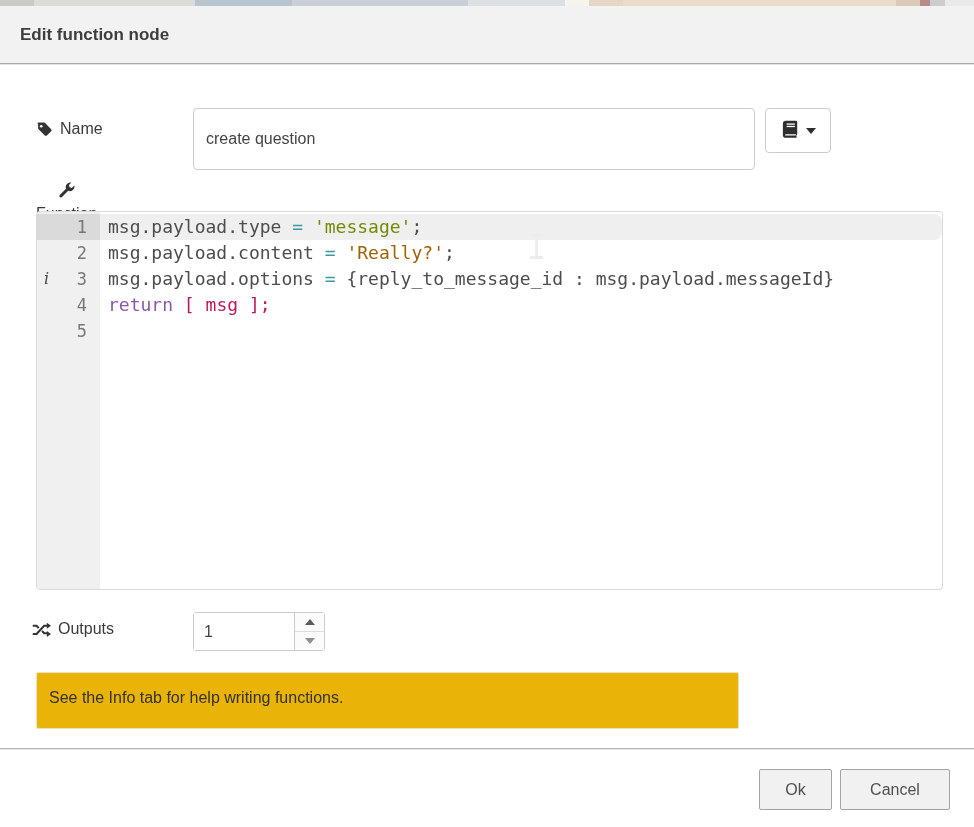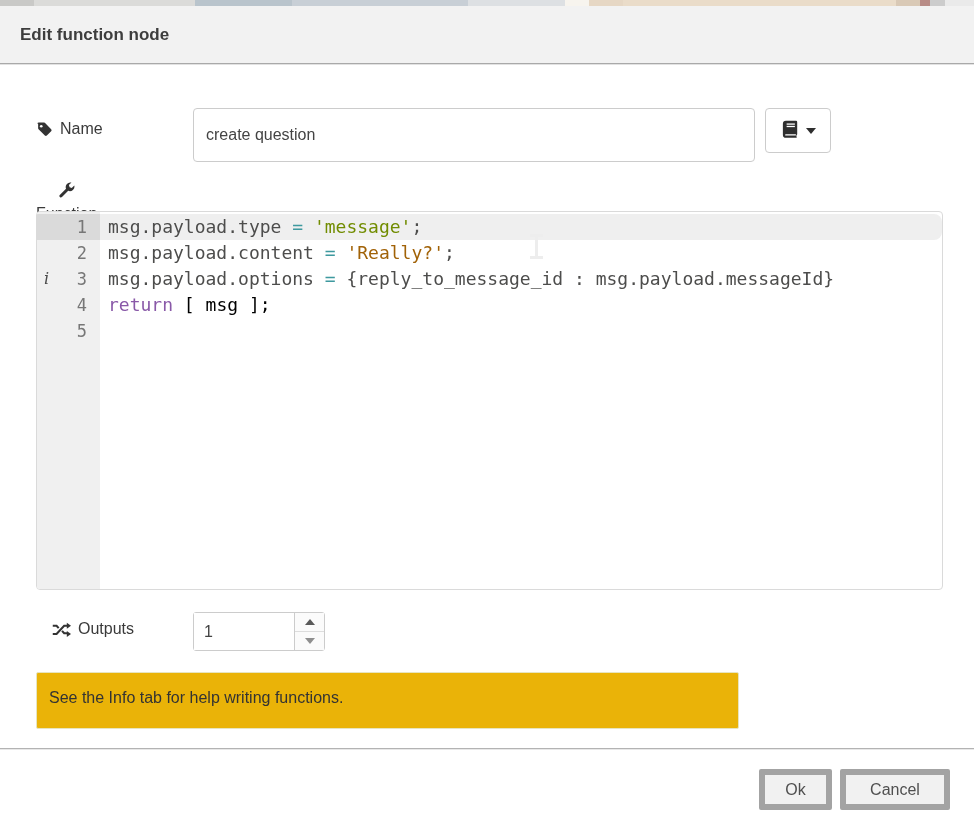--- a/index.html
+++ b/index.html
@@ -105,21 +105,21 @@
   .tip-box {
     position: absolute; left: 36px; top: 672px; width: 703px; height: 57px;
     border: 1px solid #e7e5c0; border-radius: 2px; background: #fbfae4;
     font-size: 16px; color: #333; padding: 16px 12px;
   }
 
   .footer-sep { position: absolute; left: 0; top: 748px; width: 974px; height: 1px; background: #b3b3b3; box-shadow: 0 1px 0 #e8e8e8; }
 
   .btn {
     position: absolute; top: 769px; height: 41px;
-    background: #f1f1f1; border: 6px solid #a3a3a3; border-radius: 2px;
+    background: #f1f1f1; border: 1px solid #a3a3a3; border-radius: 2px;
     font-family: "Liberation Sans", sans-serif; font-size: 16px; color: #4f4f4f;
     display: flex; align-items: center; justify-content: center; cursor: pointer;
   }
   .btn-ok { left: 759px; width: 73px; }
   .btn-cancel { left: 840px; width: 110px; }
 </style>
 </head>
 <body>
 
 <div class="backdrop"></div>
@@ -132,21 +132,21 @@
 
   <div class="field-label" style="left:36px; top:120px;">
     <span class="icon">
       <svg width="17" height="17" viewBox="0 0 24 24">
         <path fill="#333" d="M2 4a2 2 0 0 1 2-2h7.1a2 2 0 0 1 1.4.6l8.9 8.9a2 2 0 0 1 0 2.8l-6.1 6.1a2 2 0 0 1-2.8 0L3.6 11.5A2 2 0 0 1 3 10.1V4z"></path>
         <circle cx="7.4" cy="7.4" r="1.9" fill="#fff"></circle>
       </svg>
     </span>
     <span>Name</span>
   </div>
-  <input class="text-input" style="left: 193px; top: 108px; width: 562px; height: 54px;" value="create question">
+  <input class="text-input" style="left: 193px; top: 108px; width: 562px; height: 62px;" value="create question">
   <div class="library-button">
     <span class="icon">
       <svg width="18" height="18" viewBox="0 0 24 24">
         <path fill="#2e2e2e" d="M6.5 1H20a1.6 1.6 0 0 1 1.6 1.6v15.9a1.6 1.6 0 0 1-1 1.5c.2.7.2 1.7 0 2.3.3.1.5.3.5.7s-.3.7-.7.7H6.6A4.1 4.1 0 0 1 2.5 19.5V5A4 4 0 0 1 6.5 1z"></path>
         <rect x="7.5" y="4.6" width="11" height="1.7" fill="#fff"></rect>
         <rect x="7.5" y="7.8" width="11" height="1.7" fill="#fff"></rect>
         <path d="M6.3 19.1h13.5v1.6H6.3a.8.8 0 1 1 0-1.6z" fill="#fff"></path>
       </svg>
     </span>
     <span class="caret-down"></span>
@@ -159,38 +159,38 @@
       </svg>
     </span>
     <span>Function</span>
   </div>
 
   <div class="editor">
     <div class="ed-rows">
         <div class="ed-row active"><span style="color: rgb(77, 77, 76);">msg.payload.type </span><span style="color: rgb(62, 153, 159);">=</span><span style="color: rgb(77, 77, 76);"> </span><span style="color: rgb(113, 140, 0);">'message'</span><span style="color: rgb(77, 77, 76);">;</span></div>
         <div class="ed-row"><span style="color: rgb(77, 77, 76);">msg.payload.content </span><span style="color: rgb(62, 153, 159);">=</span><span style="color: rgb(77, 77, 76);"> </span><span style="color: #a16207;">'Really?'</span><span style="color: rgb(77, 77, 76);">;</span></div>
         <div class="ed-row"><span style="color: rgb(77, 77, 76);">msg.payload.options </span><span style="color: rgb(62, 153, 159);">=</span><span style="color: rgb(77, 77, 76);"> {reply_to_message_id : msg.payload.messageId}</span></div>
-        <div class="ed-row"><span style="color: rgb(137, 89, 168);">return</span><span style="color: #000000;"> [ msg ];</span></div>
+        <div class="ed-row"><span style="color: rgb(137, 89, 168);">return</span><span style="color: #be185d;"> [ msg ];</span></div>
         <div class="ed-row"></div>
       </div>
     <div class="ed-gutter">
         <div class="gutter-cell active">1</div>
         <div class="gutter-cell">2</div>
         <div class="gutter-cell">3<span class="gutter-info">i</span></div>
         <div class="gutter-cell">4</div>
         <div class="gutter-cell">5</div>
       </div>
   </div>
   <div class="ibeam">
     <div class="h1"></div>
       <div class="v"></div>
       <div class="h2"></div>
   </div>
 
-  <div class="field-label" style="left:52px; top:620px;">
+  <div class="field-label" style="left:32px; top:620px;">
     <span class="icon">
       <svg width="19" height="17" viewBox="0 0 25 21">
         <g stroke="#333" stroke-width="2.7" fill="none">
           <path d="M1 16.5h5L16 5.5h4"></path>
           <path d="M1 5.5h5l2.8 3.2"></path>
           <path d="M13.2 12.3l2.8 3.2h4"></path>
         </g>
         <path d="M19.5 1.5 25 5.5l-5.5 4z" fill="#333"></path>
         <path d="M19.5 12.5 25 16.5l-5.5 4z" fill="#333"></path>
       </svg>

